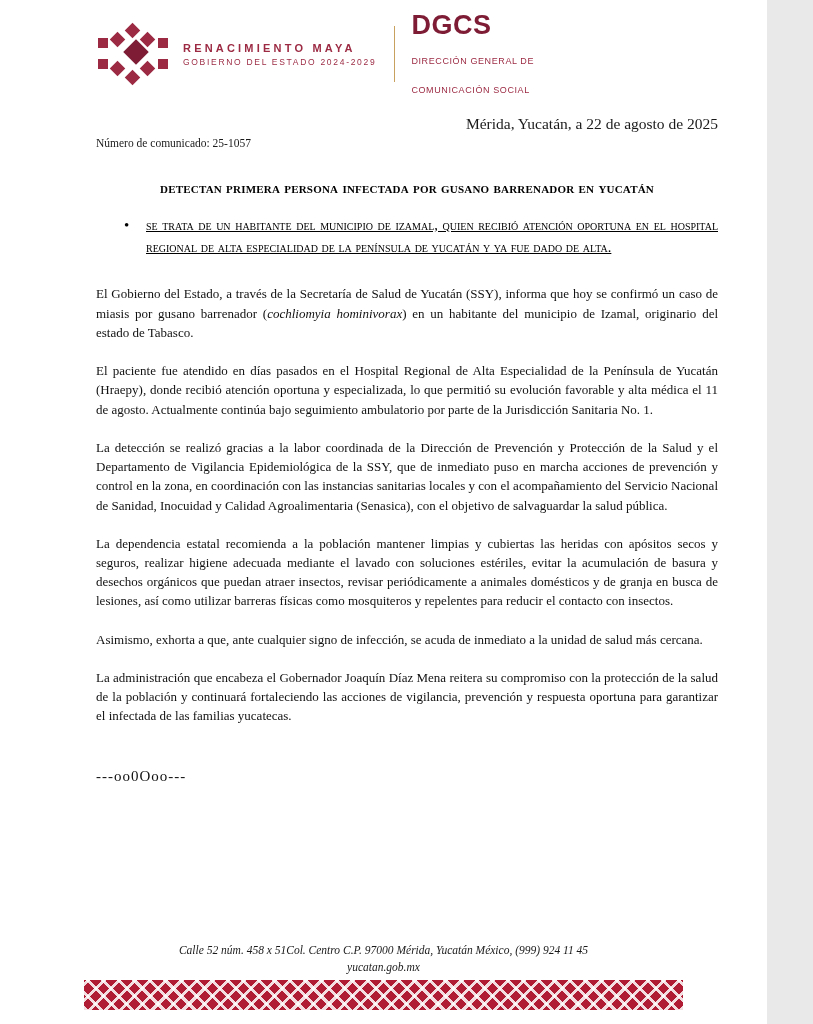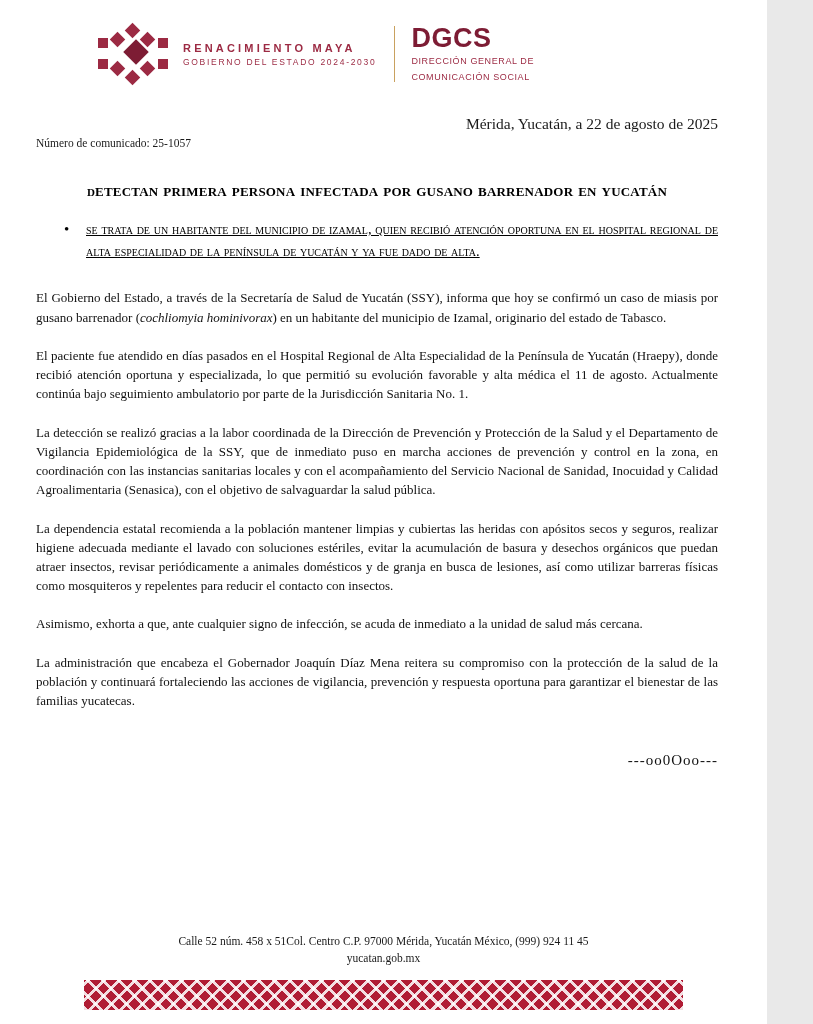--- a/index.html
+++ b/index.html
@@ -105,43 +105,43 @@
     color: #7d1c34;
     letter-spacing: 0.5px;
     line-height: 1;
   }
   .dgcs-sub {
     font-family: "Liberation Sans", sans-serif;
     font-size: 9px;
     color: #9c2a43;
     letter-spacing: 0.6px;
     line-height: 1.35;
-    margin-top: 3px;
+    margin-top: 16px;
   }
 
   
   .content {
-    padding: 0 72px 0 36px;
+    padding: 0 72px 0 96px;
     margin-top: 36px;
   }
   .dateline {
     text-align: right;
     font-size: 15.5px;
     color: #1a1a1a;
     margin-top: 36px;
     line-height: 1.35;
   }
   .comnum {
     text-align: left;
     font-size: 11.5px;
     color: #1a1a1a;
     margin-top: 2px;
   }
   h1.title {
-    font-size: 19px;
+    font-size: 16px;
     font-weight: bold;
     font-variant: small-caps;
     text-transform: lowercase;
     text-align: center;
     margin: 30px 0 0 0;
     letter-spacing: 0.2px;
     color: #000;
   }
   h1.title::first-letter { font-size: 16px; }
   ul.bullets {
@@ -171,41 +171,42 @@
     font-size: 13px;
     line-height: 1.48;
     text-align: justify;
     margin: 19px 0 0 0;
     color: #111;
   }
   p.para.first { margin-top: 26px; }
   .ital { font-style: italic; }
 
   .closing {
-    text-align: right;
+    text-align: left;
     font-size: 15px;
     margin-top: 42px;
     letter-spacing: 1px;
     color: #111;
   }
 
   
   .footer {
     position: absolute;
     left: 0;
     right: 23px;
     bottom: 0;
+    font-style: italic;
   }
   .foot-line {
     text-align: center;
     font-size: 11.5px;
     color: #1a1a1a;
     line-height: 1.5;
   }
-  .foot-line.web { padding-bottom: 13px; }
+  .foot-line.web { padding-bottom: 4px; }
   .ribbon {
     height: 30px;
     margin: 0 84px 14px 84px;
     background-color: #b01c34;
     position: relative;
     overflow: hidden;
   }
   .ribbon::before {
     content: "";
     position: absolute;
@@ -233,21 +234,21 @@
       <span class="d" style="left:31px; top:18px; width:18px; height:18px; background:#7d1c34;"></span>
       <span class="sq" style="left:2px;  top:34px;"></span>
       <span class="sq" style="left:62px; top:34px;"></span>
       <span class="d" style="left:16px; top:38px;"></span>
       <span class="d" style="left:46px; top:38px;"></span>
       <span class="d" style="left:31px; top:47px;"></span>
     </div>
 
     <div class="brand-block">
       <div class="ren">RENACIMIENTO MAYA</div>
-      <div class="gob">GOBIERNO DEL ESTADO  2024-2030</div>
+      <div class="gob">GOBIERNO DEL ESTADO  2024-2029</div>
     </div>
 
     <div class="divider-v"></div>
 
     <div class="dgcs-block">
       <div class="dgcs">DGCS</div>
       <div class="dgcs-sub">DIRECCIÓN GENERAL DE</div>
       <div class="dgcs-sub">COMUNICACIÓN SOCIAL</div>
     </div>
   </div>
@@ -264,21 +265,21 @@
     </ul>
 
     <p class="para first">
       <span>El Gobierno del Estado, a través de la Secretaría de Salud de Yucatán (SSY), informa que hoy se confirmó un caso de miasis por gusano barrenador (</span><span class="ital">cochliomyia hominivorax</span><span>) en un habitante del municipio de Izamal, originario del estado de Tabasco.</span>
     </p>
 
     <p class="para">El paciente fue atendido en días pasados en el Hospital Regional de Alta Especialidad de la Península de Yucatán (Hraepy), donde recibió atención oportuna y especializada, lo que permitió su evolución favorable y alta médica el 11 de agosto. Actualmente continúa bajo seguimiento ambulatorio por parte de la Jurisdicción Sanitaria No. 1.</p>
     <p class="para">La detección se realizó gracias a la labor coordinada de la Dirección de Prevención y Protección de la Salud y el Departamento de Vigilancia Epidemiológica de la SSY, que de inmediato puso en marcha acciones de prevención y control en la zona, en coordinación con las instancias sanitarias locales y con el acompañamiento del Servicio Nacional de Sanidad, Inocuidad y Calidad Agroalimentaria (Senasica), con el objetivo de salvaguardar la salud pública.</p>
     <p class="para">La dependencia estatal recomienda a la población mantener limpias y cubiertas las heridas con apósitos secos y seguros, realizar higiene adecuada mediante el lavado con soluciones estériles, evitar la acumulación de basura y desechos orgánicos que puedan atraer insectos, revisar periódicamente a animales domésticos y de granja en busca de lesiones, así como utilizar barreras físicas como mosquiteros y repelentes para reducir el contacto con insectos.</p>
     <p class="para">Asimismo, exhorta a que, ante cualquier signo de infección, se acuda de inmediato a la unidad de salud más cercana.</p>
-    <p class="para">La administración que encabeza el Gobernador Joaquín Díaz Mena reitera su compromiso con la protección de la salud de la población y continuará fortaleciendo las acciones de vigilancia, prevención y respuesta oportuna para garantizar el bienestar de las familias yucatecas.</p>
+    <p class="para">La administración que encabeza el Gobernador Joaquín Díaz Mena reitera su compromiso con la protección de la salud de la población y continuará fortaleciendo las acciones de vigilancia, prevención y respuesta oportuna para garantizar el infectada de las familias yucatecas.</p>
 
     <div class="closing">---oo0Ooo---</div>
   </div>
 
   <div class="footer">
     <div class="foot-line">Calle 52 núm. 458 x 51Col. Centro C.P. 97000  Mérida, Yucatán México, (999) 924 11 45</div>
     <div class="foot-line web">yucatan.gob.mx</div>
     <div class="ribbon"></div>
   </div>
 

